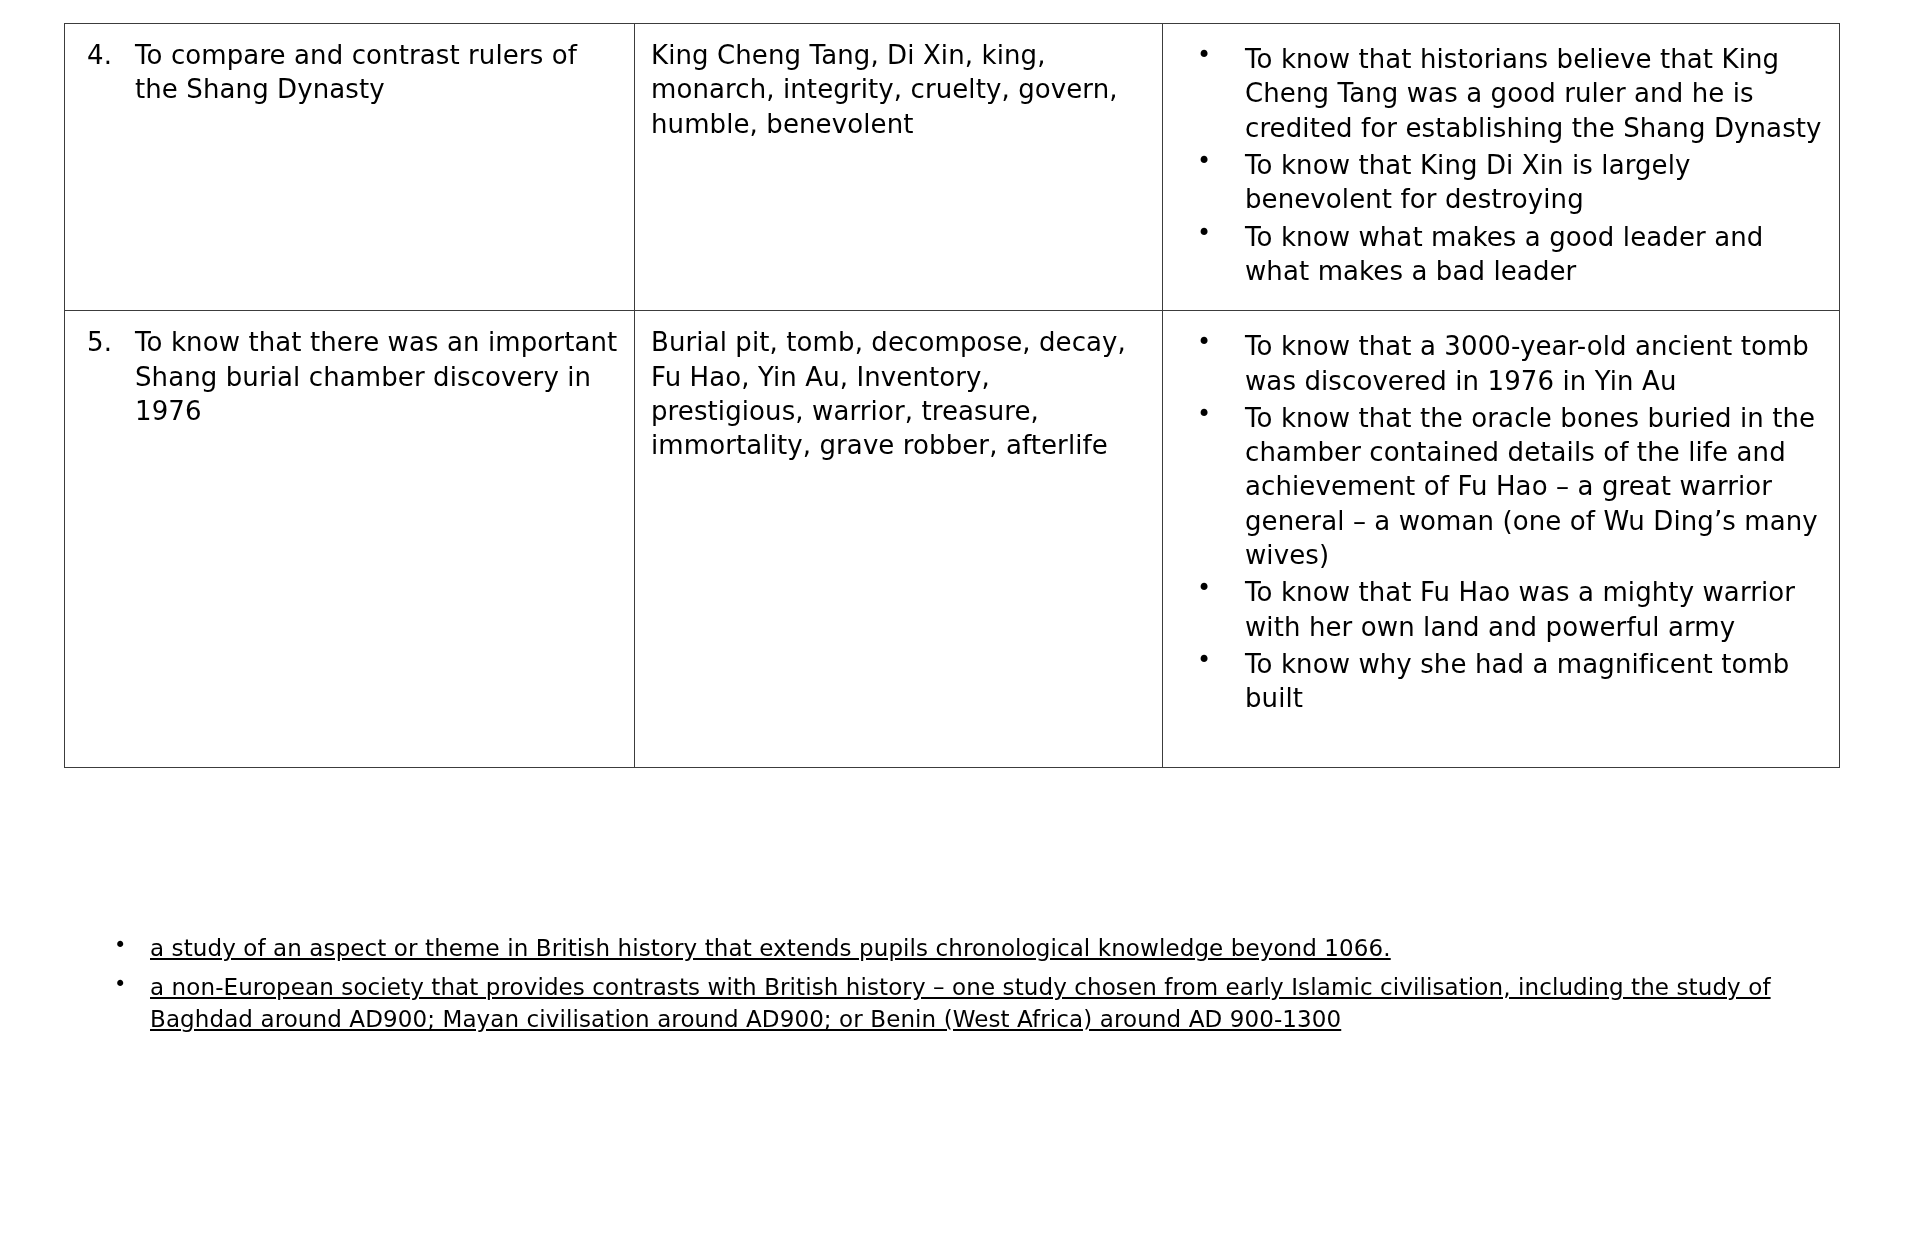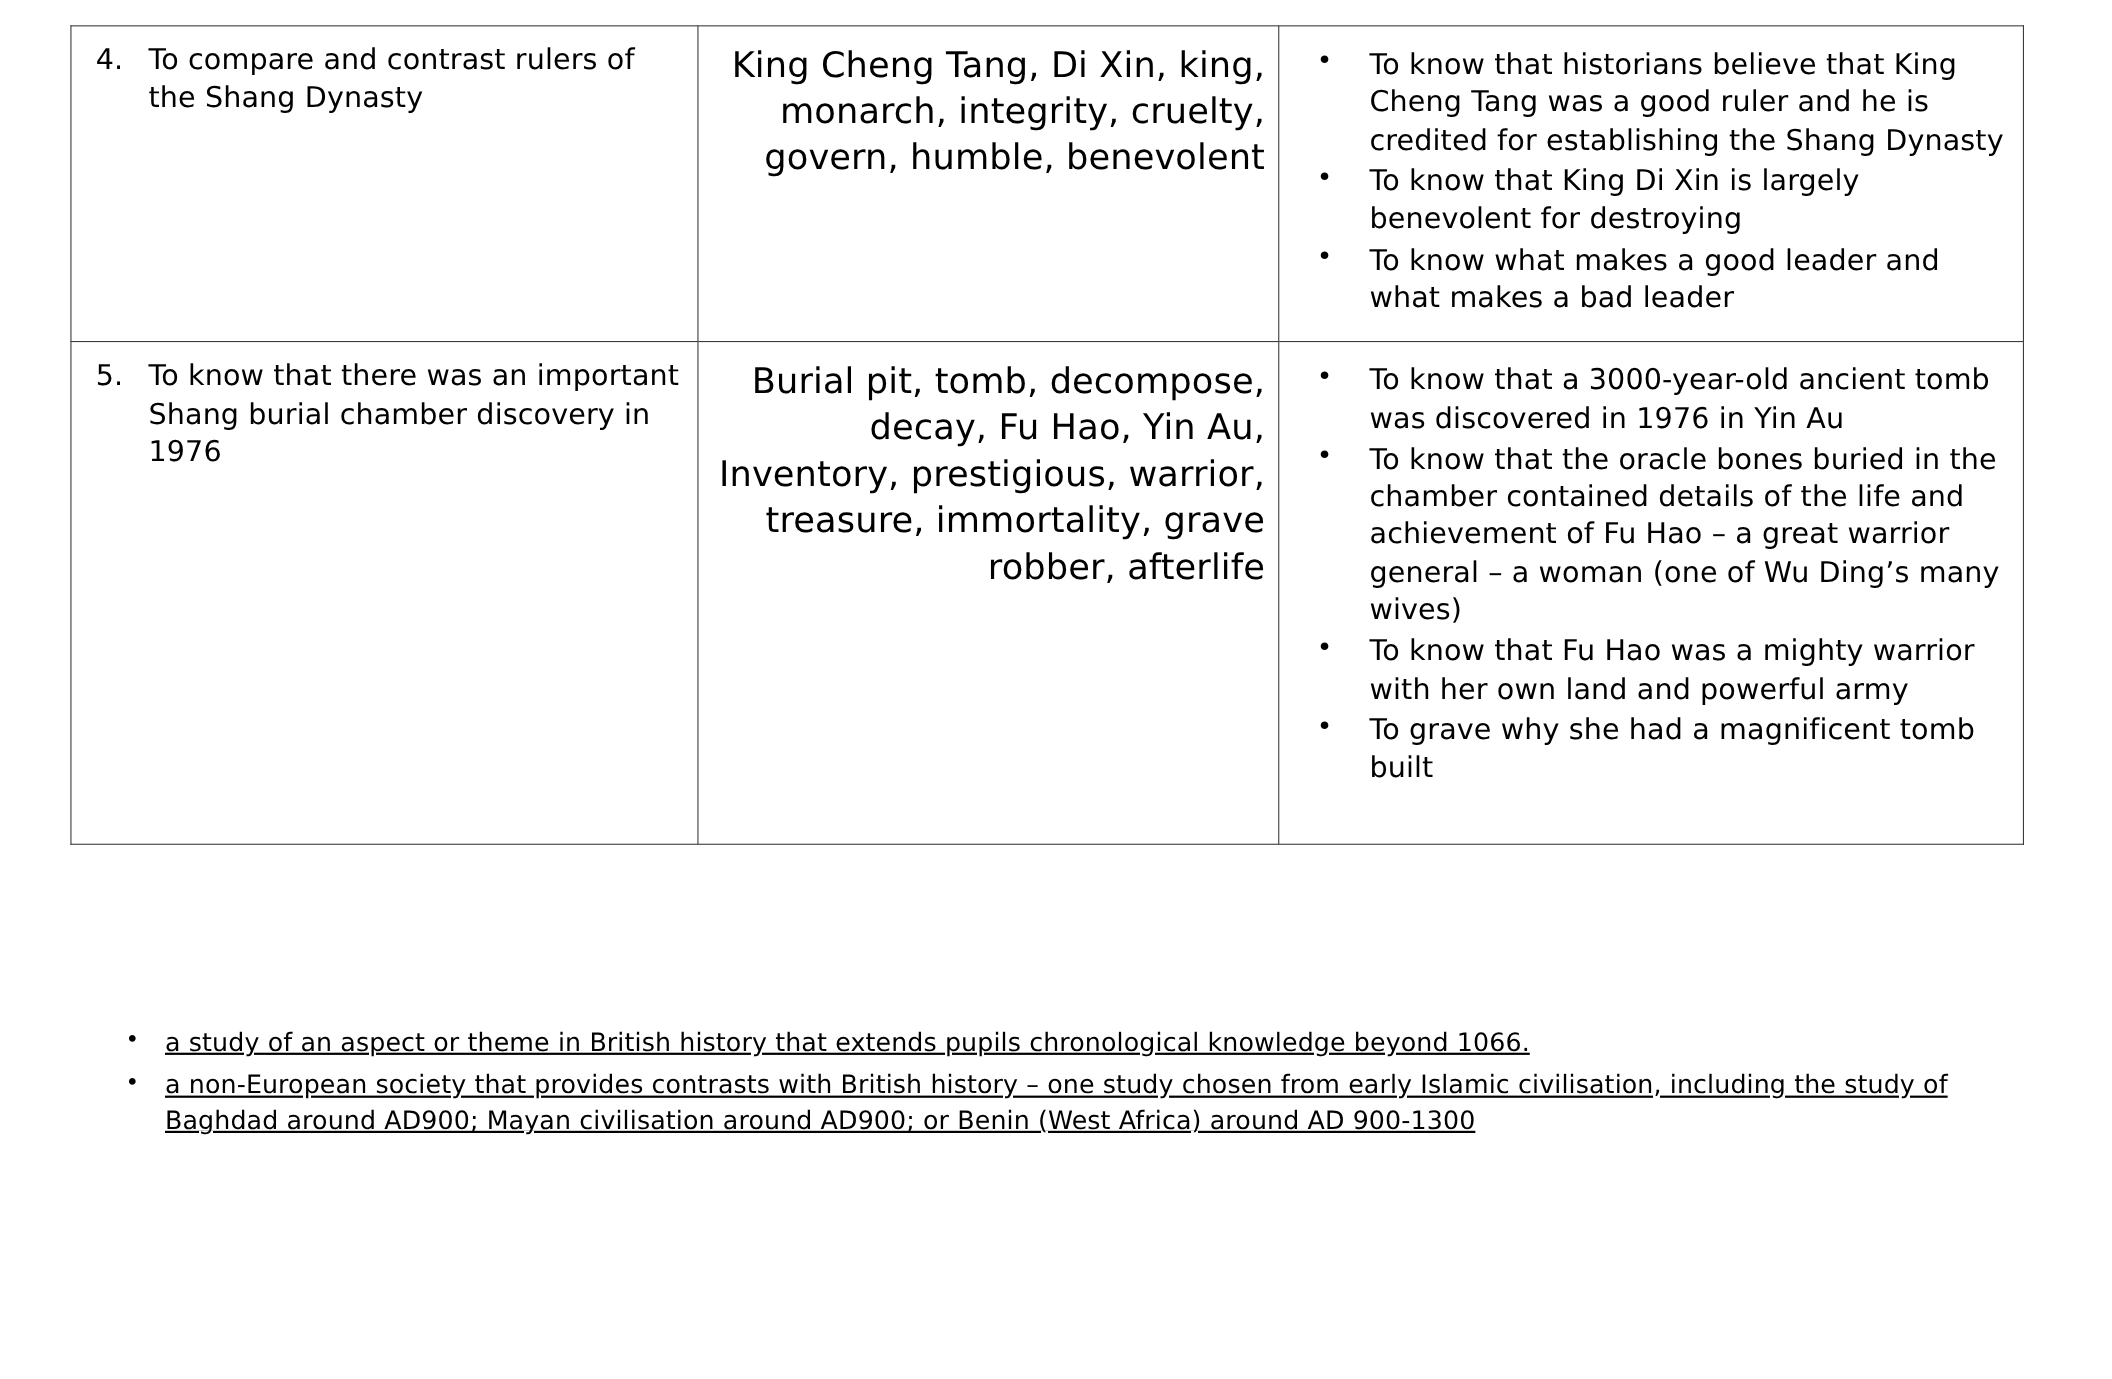--- a/index.html
+++ b/index.html
@@ -51,25 +51,24 @@
   .obj .num {
     flex: 0 0 58px;
     padding-left: 10px;
     box-sizing: border-box;
   }
   .obj .obj-text {
     flex: 1 1 auto;
   }
 
   .vocab {
-    font-size: 32px;
+    font-size: 26px;
     line-height: 1.32;
     letter-spacing: 0.1px;
     padding-left: 4px;
-    text-align: right;
   }
 
   ul.know {
     margin: 4px;
     padding: 0;
     list-style: none;
   }
   ul.know > li {
     position: relative;
     font-size: 26px;
@@ -167,21 +166,21 @@
           </div>
         </td>
         <td>
           <div class="vocab">Burial pit, tomb, decompose, decay, Fu Hao, Yin Au, Inventory, prestigious, warrior, treasure, immortality, grave robber, afterlife</div>
         </td>
         <td>
           <ul class="know">
             <li>To know that a 3000-year-old ancient tomb was discovered in 1976 in Yin Au</li>
             <li>To know that the oracle bones buried in the chamber contained details of the life and achievement of Fu Hao – a great warrior general – a woman (one of Wu Ding’s many wives)</li>
             <li>To know that Fu Hao was a mighty warrior with her own land and powerful army</li>
-            <li>To grave why she had a magnificent tomb built</li>
+            <li>To know why she had a magnificent tomb built</li>
           </ul>
         </td>
       </tr>
 
     </tbody>
   </table>
 
   <div class="nc">
     <ul class="nc-list">
       <li>a study of an aspect or theme in British history that extends pupils chronological knowledge beyond 1066.</li>

